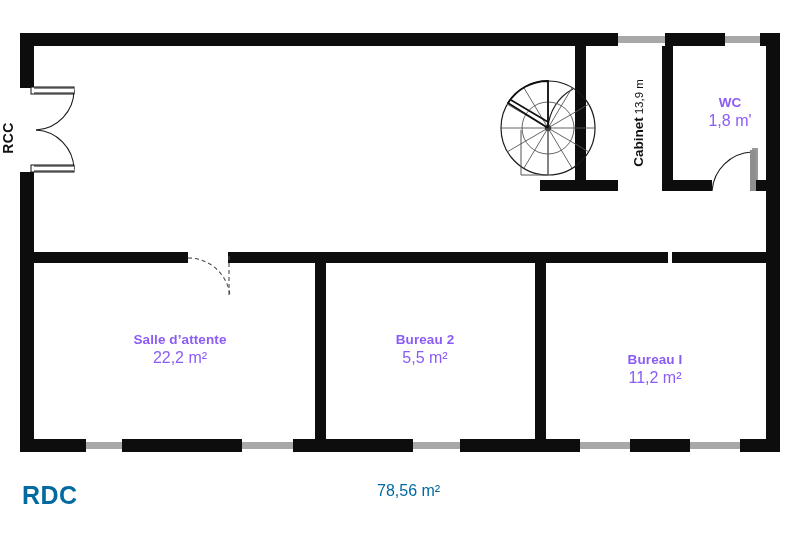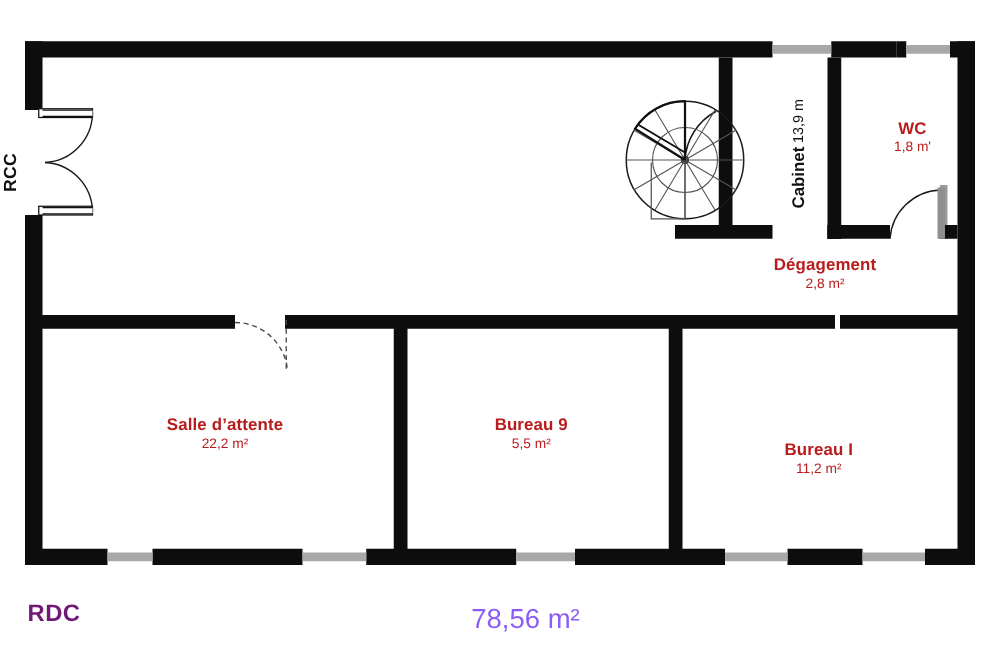--- a/index.html
+++ b/index.html
@@ -24,34 +24,34 @@
     position: absolute;
     left: 0;
     top: 0;
     width: 800px;
     height: 533px;
     display: block;
   }
   .lbl {
     position: absolute;
     text-align: center;
-    color: #b91c1c;
+    color: #8b5cf6;
     line-height: 1.18;
     white-space: nowrap;
     pointer-events: none;
   }
   .lbl .rname {
     font-weight: bold;
     font-size: 13.5px;
     letter-spacing: 0.1px;
     display: block;
   }
   .lbl .rarea {
     font-weight: normal;
-    font-size: 11px;
+    font-size: 16px;
     display: block;
     margin-top: 1px;
   }
   
   .vlbl {
     position: absolute;
     transform-origin: 50% 50%;
     white-space: nowrap;
     color: #111;
     pointer-events: none;
@@ -79,28 +79,28 @@
   #label-rcc {
     transform: rotate(-90deg);
     font-weight: bold;
     font-size: 14px;
     color: #111;
     letter-spacing: 0.3px;
   }
   #label-floor {
     position: absolute;
     font-weight: bold;
-    font-size: 19px;
-    color: #701a75;
+    font-size: 25px;
+    color: #0369a1;
     letter-spacing: 0.4px;
   }
   #label-total {
     position: absolute;
-    font-size: 22px;
-    color: #8b5cf6;
+    font-size: 16px;
+    color: #0369a1;
     font-weight: normal;
   }
 </style>
 </head>
 <body>
 
 <div id="plan-root">
 
   <svg id="plan-svg" viewBox="0 0 800 533">
 
@@ -230,32 +230,28 @@
       <span class="rarea">13,9 m</span>
       <span class="rname">Cabinet</span>
     </div>
   </div>
 
   <div class="lbl" id="label-wc" style="left: 690px; top: 95px; width: 80px;">
     <span class="rname">WC</span>
     <span class="rarea">1,8 m'</span>
   </div>
 
-  <div class="lbl" id="label-degagement" style="left: 590px; top: 204px; width: 140px;">
-    <span class="rname">Dégagement</span>
-    <span class="rarea">2,8 m²</span>
-  </div>
 
   <div class="lbl" id="label-salle" style="left: 110px; top: 332px; width: 140px;">
     <span class="rname">Salle d’attente</span>
     <span class="rarea">22,2 m²</span>
   </div>
 
   <div class="lbl" id="label-bureau2" style="left: 370px; top: 332px; width: 110px;">
-    <span class="rname">Bureau 9</span>
+    <span class="rname">Bureau 2</span>
     <span class="rarea">5,5 m²</span>
   </div>
 
   <div class="lbl" id="label-bureau1" style="left: 600px; top: 352px; width: 110px;">
     <span class="rname">Bureau I</span>
     <span class="rarea">11,2 m²</span>
   </div>
 
   <div class="vlbl" id="label-rcc" style="left: -15px; top: 130px; width: 46px; text-align:center;">RCC</div>
 

